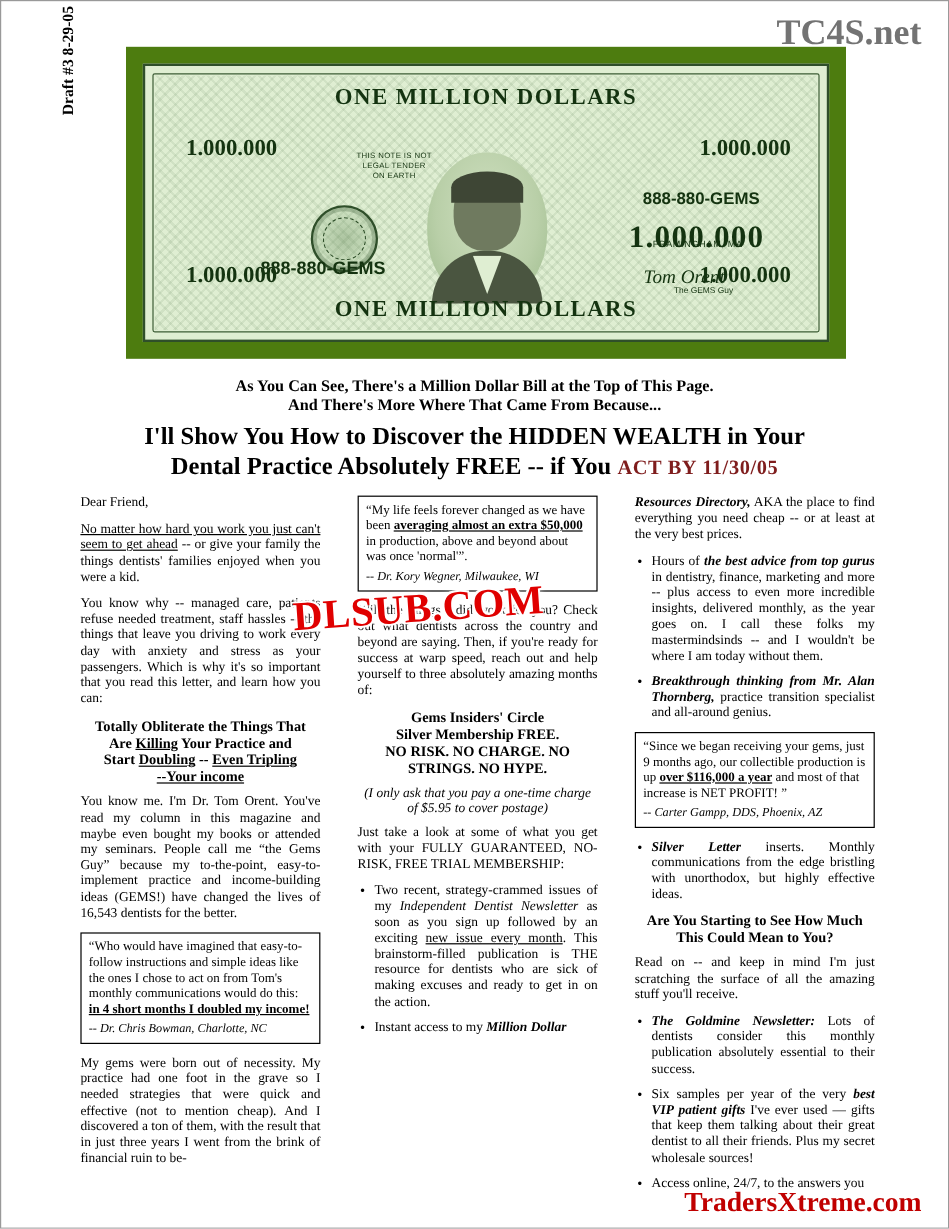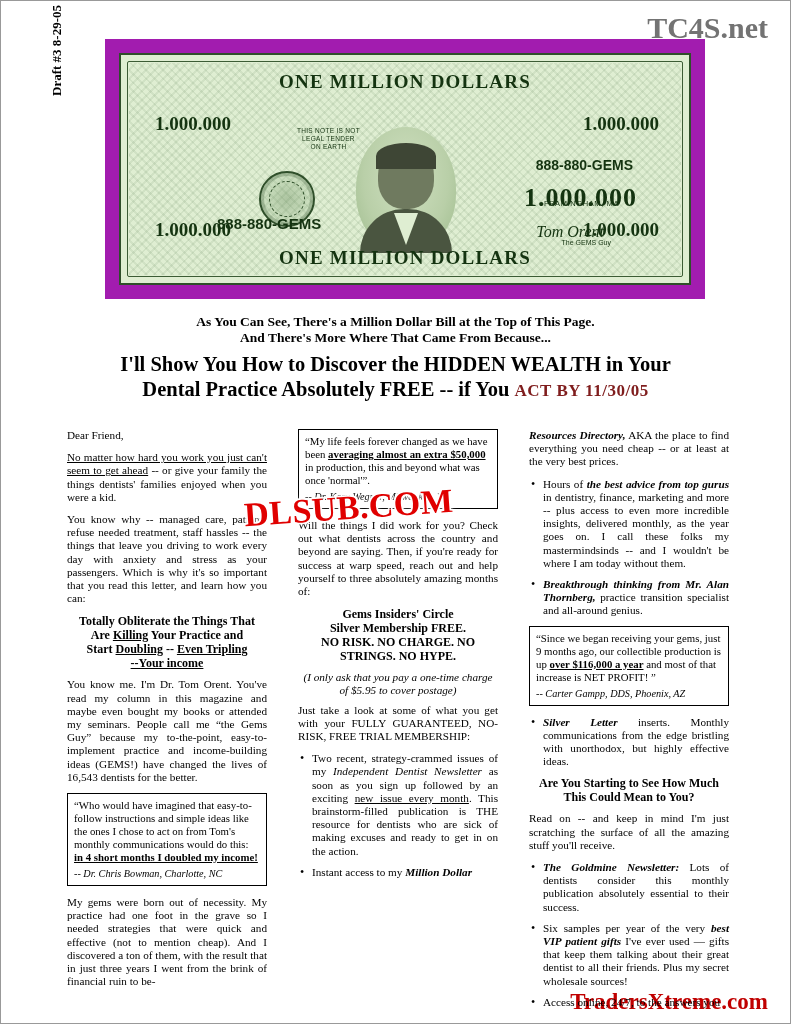--- a/index.html
+++ b/index.html
@@ -58,21 +58,21 @@
     white-space: nowrap;
   }
 
   
   .bill-wrap {
     position: absolute;
     left: 104px;
     top: 38px;
     width: 600px;
     height: 260px;
-    background: #a21caf;
+    background: #4d7c0f;
     padding: 0;
   }
   .bill {
     position: absolute;
     left: 14px; top: 14px;
     width: 572px; height: 232px;
     background: #dfeed2;
     border: 2px solid #2f4f2a;
     box-sizing: border-box;
     overflow: hidden;
@@ -303,21 +303,21 @@
   
   .cols {
     position: absolute;
     left: 66px;
     top: 412px;
     width: 662px;
     height: 565px;
   }
   .col {
     position: absolute;
-    top: 16px;
+    top: 0;
     width: 200px;
     font-size: 11.2px;
     line-height: 13.2px;
     text-align: justify;
   }
   .col.c1 { left: 0; }
   .col.c2 { left: 231px; }
   .col.c3 { left: 462px; }
 
   .col p { margin: 0 0 9px 0; }
@@ -461,21 +461,21 @@
       <div class="box">
         <span>“Who would have imagined that easy-to-follow instructions and simple ideas like the ones I chose to act on from Tom's monthly communications would do this: </span><span class="bold ul">in 4 short months I doubled my income!</span>
         <span class="attrib">-- Dr. Chris Bowman, Charlotte, NC</span>
       </div>
 
       <p>My gems were born out of necessity. My practice had one foot in the grave so I needed strategies that were quick and effective (not to mention cheap). And I discovered a ton of them, with the result that in just three years I went from the brink of financial ruin to be-</p>
     </div>
 
     <div class="col c2">
       <div class="box">
-        <span>“My life feels forever changed as we have been </span><span class="bold ul">averaging almost an extra $50,000</span><span> in production, this and beyond what was once 'normal'”.</span>
+        <span>“My life feels forever changed as we have been </span><span class="bold ul">averaging almost an extra $50,000</span><span> in production, above and beyond about was once 'normal'”.</span>
         <span class="attrib">-- Dr. Kory Wegner, Milwaukee, WI</span>
       </div>
 
       <p>Will the things I did work for you? Check out what dentists across the country and beyond are saying. Then, if you're ready for success at warp speed, reach out and help yourself to three absolutely amazing months of:</p>
 
       <div class="subhead">
         <span>Gems Insiders' Circle</span><br>
         <span>Silver Membership FREE.</span><br>
         <span>NO RISK. NO CHARGE. NO</span><br>
         <span>STRINGS. NO HYPE.</span>

